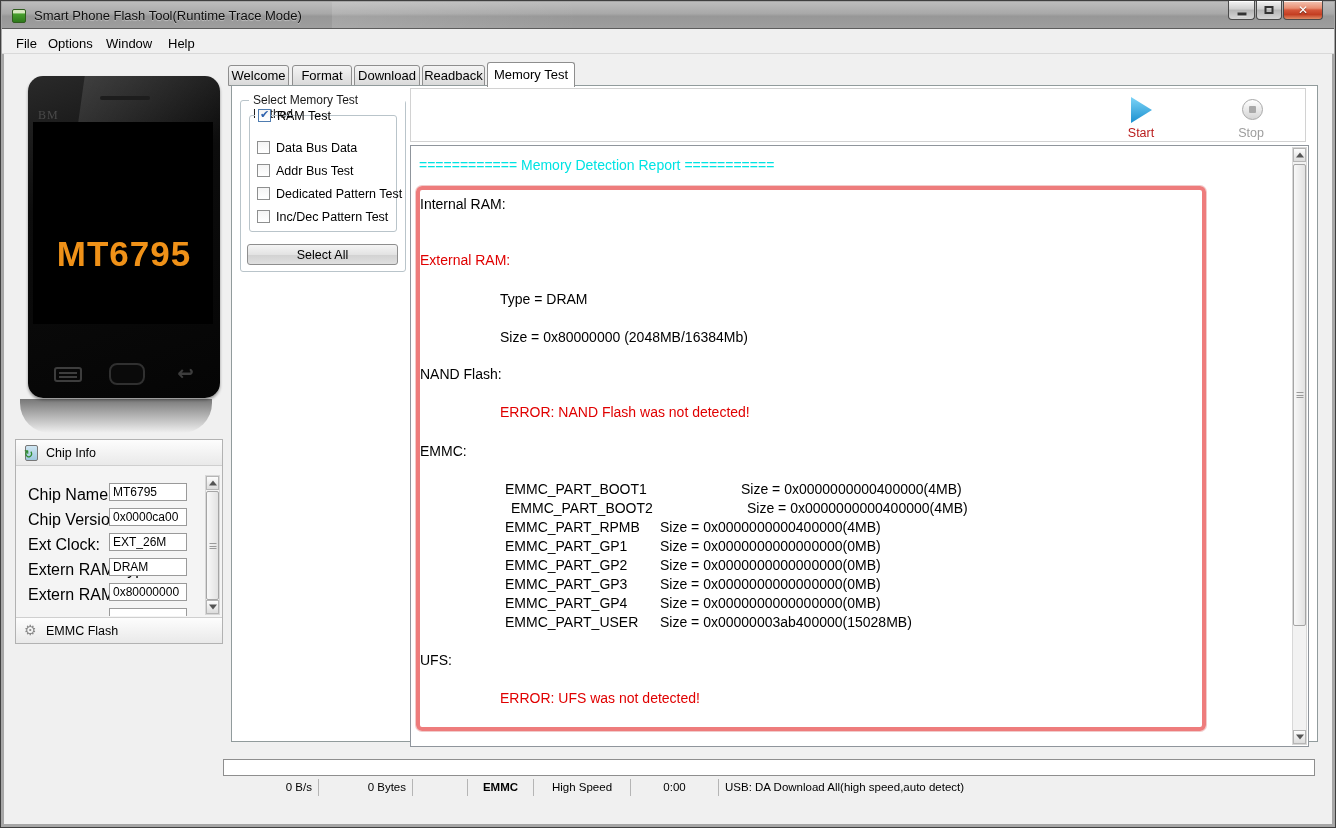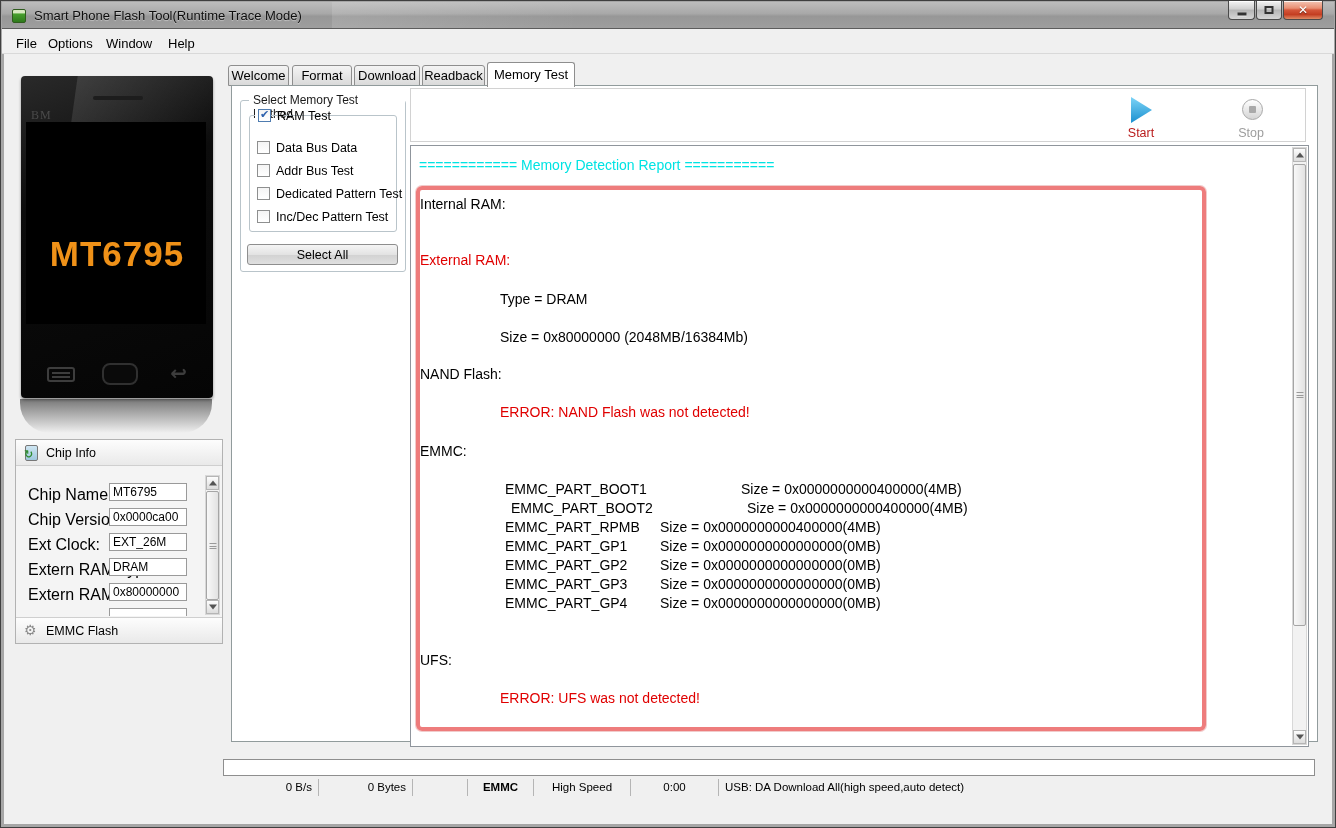--- a/index.html
+++ b/index.html
@@ -31,23 +31,23 @@
   .glyph-min { width:9px; height:3px; background:#333; margin-top:4px; box-shadow:0 1px 0 rgba(255,255,255,.6); }
   .glyph-max { width:9px; height:8px; border:2px solid #333; background:transparent; }
   .glyph-close { color:#fff; font-size:12px; font-weight:bold; text-shadow:0 1px 1px rgba(0,0,0,.5); line-height:1; }
 
   
   .menubar { position:absolute; left:1px; right:1px; top:28px; height:25px; background:#f0f0f0;
       border-bottom:1px solid #d9d9d9; }
   .menu-item { position:absolute; top:5px; font-size:13px; color:#000; padding:2px 5px; cursor:default; }
 
   
-  .phone { position:absolute; left:20px; top:75px; width:192px; height:322px;
+  .phone { position:absolute; left:27px; top:75px; width:192px; height:322px;
       background:linear-gradient(160deg,#2a2a2a 0%,#0c0c0c 35%,#050505 100%);
-      border-radius:4px; box-shadow:0 2px 3px rgba(0,0,0,.4); overflow:hidden; }
+      border-radius:15px; box-shadow:0 2px 3px rgba(0,0,0,.4); overflow:hidden; }
   .phone .gloss { position:absolute; right:-40px; top:-60px; width:180px; height:200px;
       background:linear-gradient(115deg, rgba(255,255,255,.14), rgba(255,255,255,0) 70%);
       transform:rotate(8deg); }
   .phone-brand { position:absolute; left:10px; top:32px; font-size:12px; color:#4a4a4a;
       font-family:"Liberation Serif","DejaVu Serif",serif; letter-spacing:1px; }
   .phone-screen { position:absolute; left:5px; top:46px; width:180px; height:202px; background:#000; }
   .phone-chip { position:absolute; left:0; right:0; top:158px; text-align:center;
       font-size:35px; font-weight:bold; color:#ef9118; letter-spacing:1px; }
   .phone-speaker { position:absolute; left:72px; top:20px; width:50px; height:4px; border-radius:3px; background:#1d1d1d; }
   .phone-nav { position:absolute; left:0; right:0; top:285px; height:30px; }
@@ -307,20 +307,24 @@
         <span class="psize">Size = 0x0000000000000000(0MB)</span>
       </div>
       <div class="rline prow" style="left:94px; top:430px;">
         <span class="pname">EMMC_PART_GP3</span>
         <span class="psize">Size = 0x0000000000000000(0MB)</span>
       </div>
       <div class="rline prow" style="left:94px; top:449px;">
         <span class="pname">EMMC_PART_GP4</span>
         <span class="psize">Size = 0x0000000000000000(0MB)</span>
       </div>
+      <div class="rline prow" style="left:94px; top:468px;">
+        <span class="pname">EMMC_PART_USER</span>
+        <span class="psize">Size = 0x00000003ab400000(15028MB)</span>
+      </div>
 
       <div class="rline" style="left:9px;  top:506px;">UFS:</div>
       <div class="rline red" style="left:89px; top:544px;">ERROR: UFS was not detected!</div>
 
       <div class="vscroll" style="right:1px; top:1px; width:15px; height:598px; z-index:6;">
         <div class="scroll-arrow up">
             <div class="tri-up"></div>
           </div>
         <div class="scroll-thumb" style="top:16px; height:462px;">
           <div class="scroll-grip"></div>

